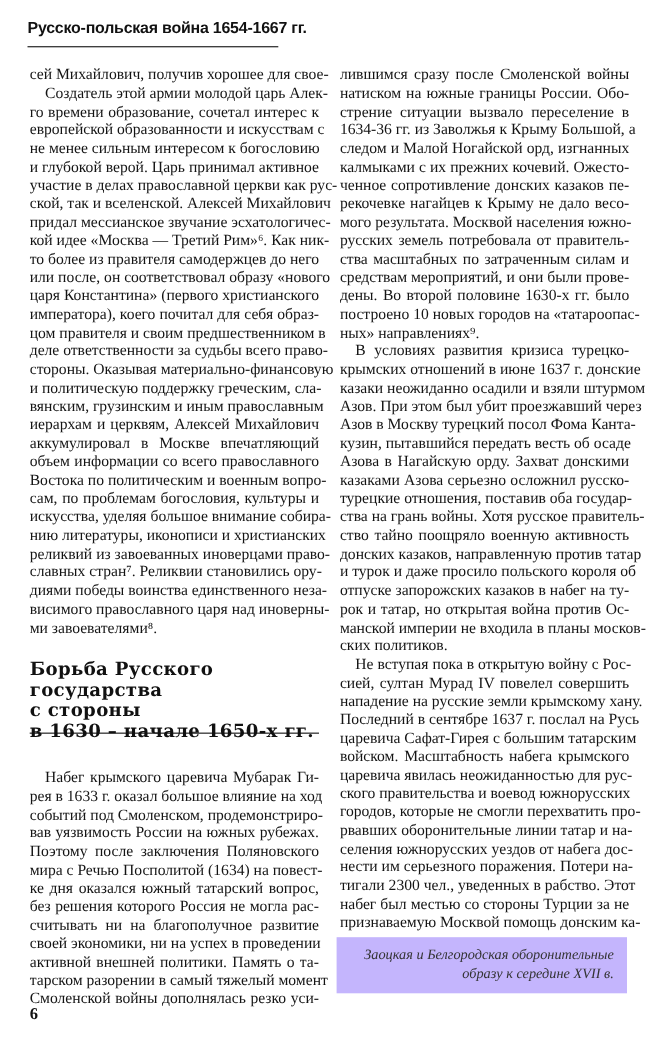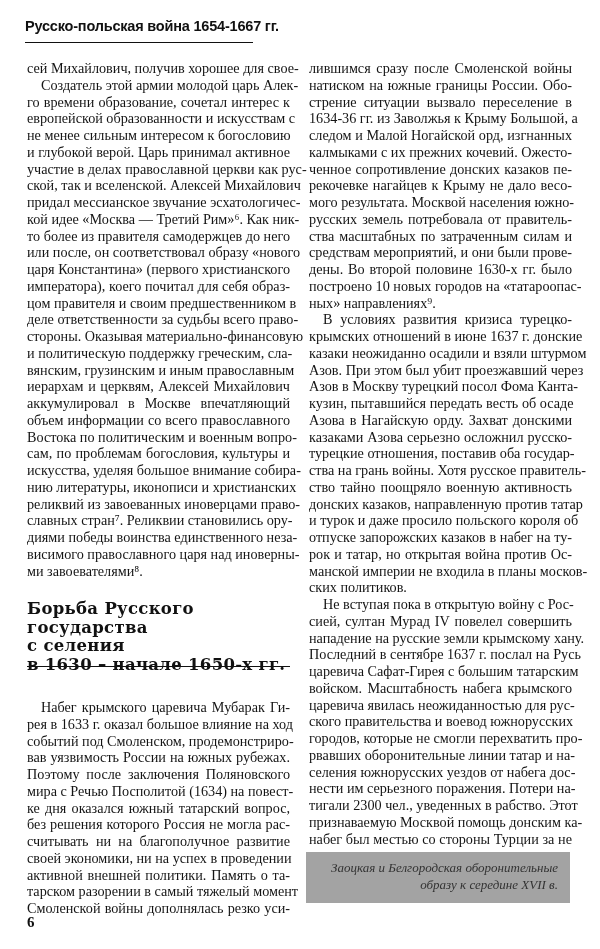--- a/index.html
+++ b/index.html
@@ -16,21 +16,21 @@
   .col .line.indent { padding-left: 14px; }
   .col-left { left: 27px; top: 60px; }
   .col-left-2 { left: 27px; top: 699px; }
   .col-right { left: 289px; top: 60px; margin-left: 20px; }
   .section-heading { position: absolute; left: 27px; top: 600px; width: 263px; text-align: left;
                      font-family: "DejaVu Serif", serif; font-weight: bold; font-size: 16.5px;
                      line-height: 18.5px; color: #111; letter-spacing: 0.3px; }
   .section-rule { position: absolute; left: 27px; top: 666px; width: 263px; height: 0;
                   border-top: 1.4px solid #111; }
   .caption-box { position: absolute; left: 306px; top: 852px; width: 264px; height: 51px;
-                 background: #a3a3a3; }
+                 background: #c4b5fd; }
   .caption-box .cap { position: absolute; right: 12px; font-style: italic; font-size: 13px;
                       color: #333; white-space: nowrap; }
   .cap1 { top: 8px; } .cap2 { top: 25px; }
   .page-number { position: absolute; left: 27px; top: 914px; font-weight: bold; font-size: 15px; color: #111; }
 </style>
 </head>
 <body>
 
 <div class="running-head">Русско-польская война 1654-1667 гг.</div>
 <div class="head-rule"></div>
@@ -64,21 +64,21 @@
     <span class="line">нию литературы, иконописи и христианских</span>
     <span class="line">реликвий из завоеванных иноверцами право-</span>
     <span class="line">славных стран⁷. Реликвии становились ору-</span>
     <span class="line">диями победы воинства единственного неза-</span>
     <span class="line">висимого православного царя над иноверны-</span>
     <span class="line last">ми завоевателями⁸.</span>
   </div>
 
 <div class="section-heading">
   <div>Борьба Русского государства</div>
-  <div>с селения</div>
+  <div>с стороны</div>
   <div>в 1630 – начале 1650-х гг.</div>
 </div>
 <div class="section-rule"></div>
 
 <div class="col col-left-2" id="col-left-bottom">
     <span class="line indent">Набег крымского царевича Мубарак Ги-</span>
     <span class="line">рея в 1633 г. оказал большое влияние на ход</span>
     <span class="line">событий под Смоленском, продемонстриро-</span>
     <span class="line">вав уязвимость России на южных рубежах.</span>
     <span class="line">Поэтому после заключения Поляновского</span>
@@ -131,22 +131,22 @@
     <span class="line">Последний в сентябре 1637 г. послал на Русь</span>
     <span class="line">царевича Сафат-Гирея с большим татарским</span>
     <span class="line">войском. Масштабность набега крымского</span>
     <span class="line">царевича явилась неожиданностью для рус-</span>
     <span class="line">ского правительства и воевод южнорусских</span>
     <span class="line">городов, которые не смогли перехватить про-</span>
     <span class="line">рвавших оборонительные линии татар и на-</span>
     <span class="line">селения южнорусских уездов от набега дос-</span>
     <span class="line">нести им серьезного поражения. Потери на-</span>
     <span class="line">тигали 2300 чел., уведенных в рабство. Этот</span>
+    <span class="line">набег был местью со стороны Турции за не</span>
     <span class="line">признаваемую Москвой помощь донским ка-</span>
-    <span class="line">набег был местью со стороны Турции за не</span>
   </div>
 
 <div class="caption-box">
   <div class="cap cap1">Заоцкая и Белгородская оборонительные</div>
   <div class="cap cap2">образу к середине XVII в.</div>
 </div>
 
 <div class="page-number">6</div>
 
 </body></html>

